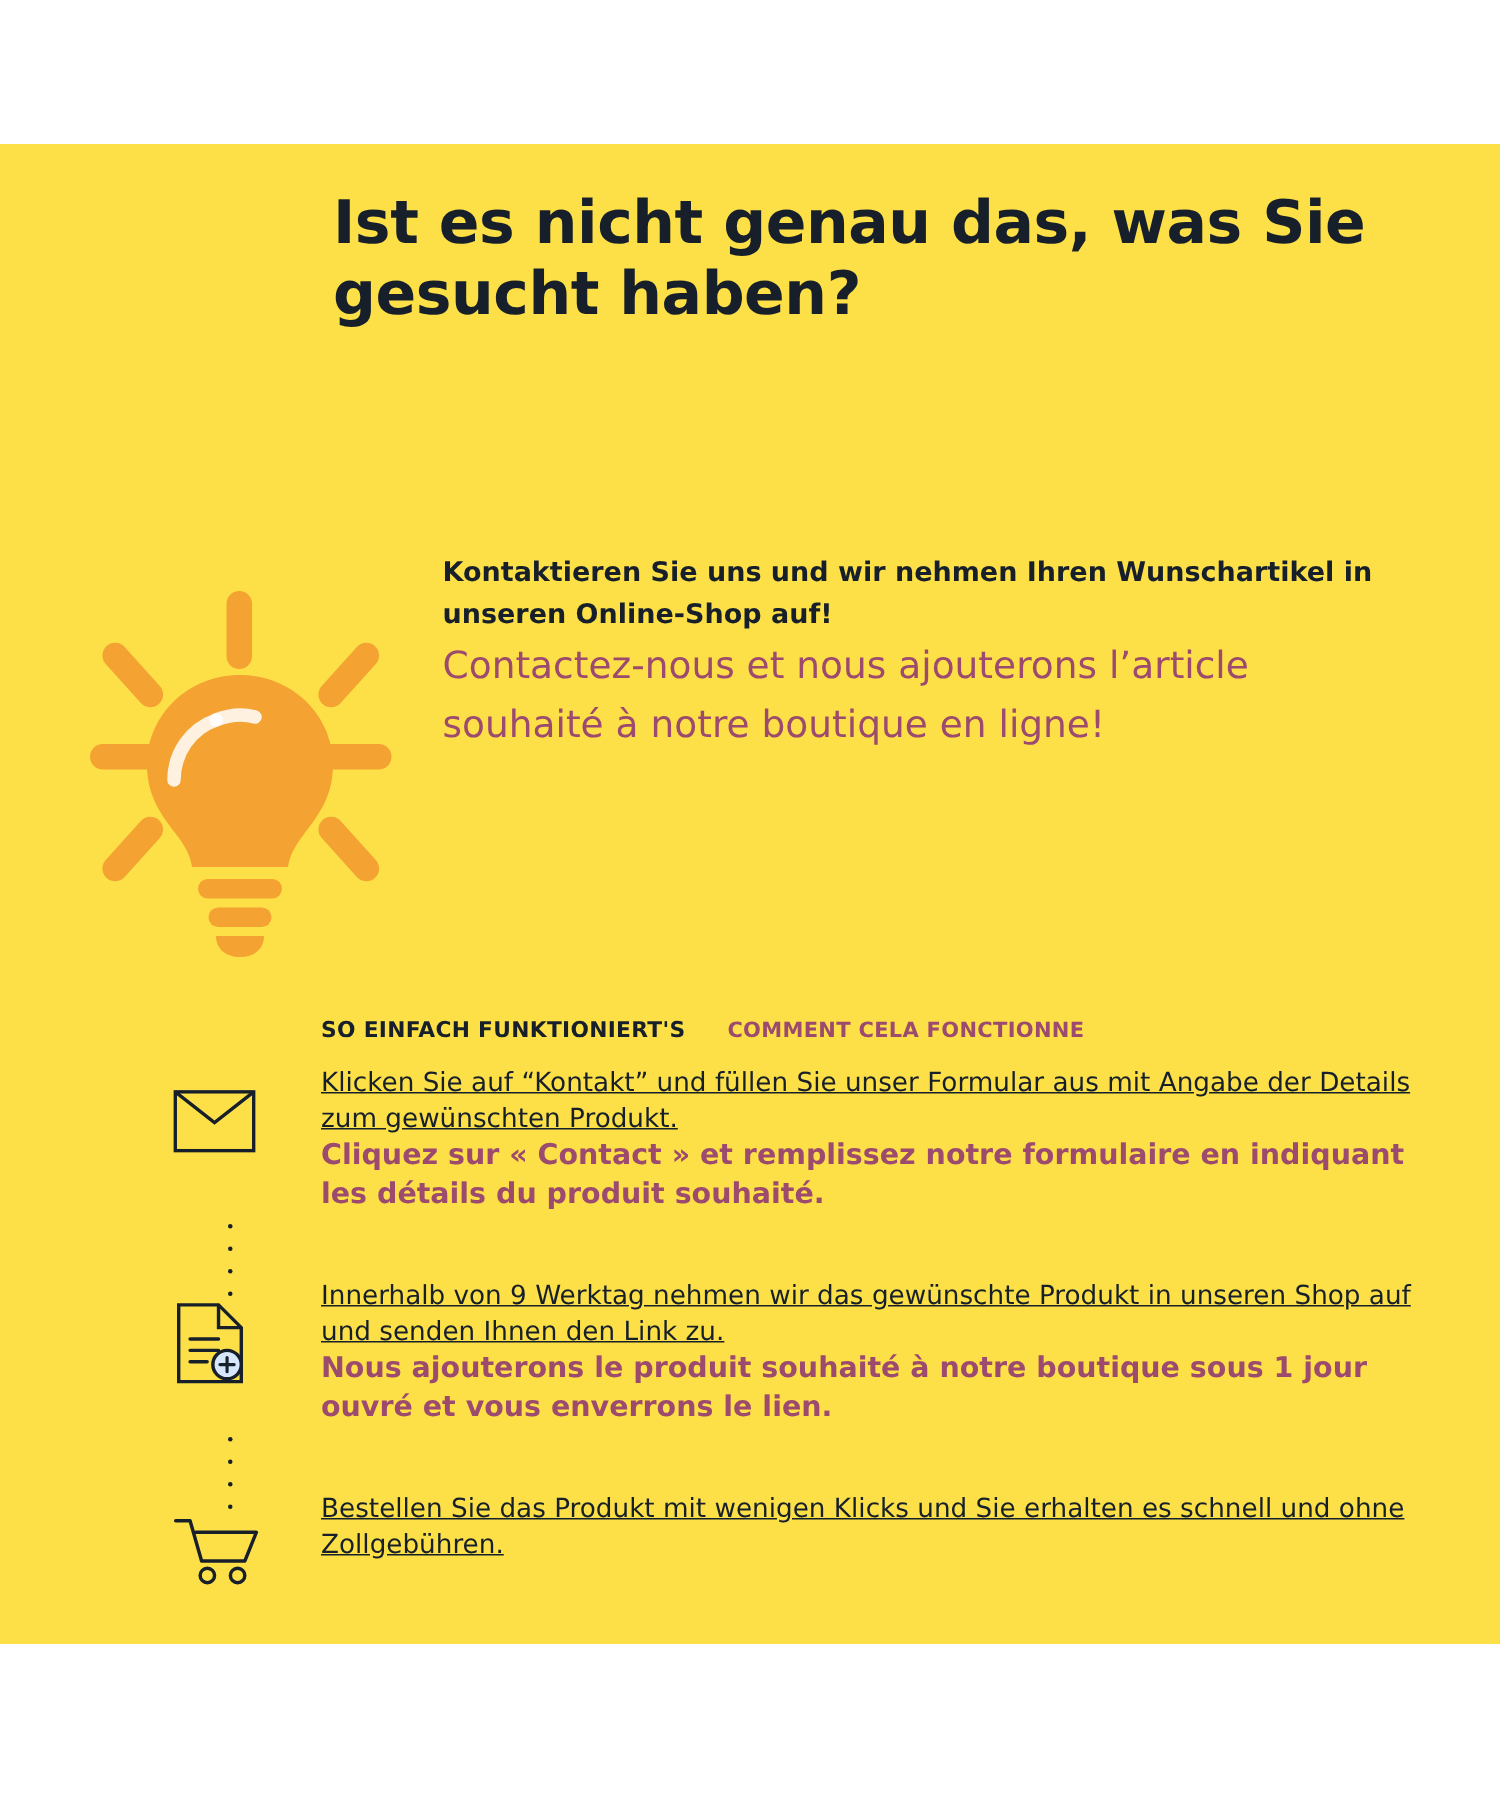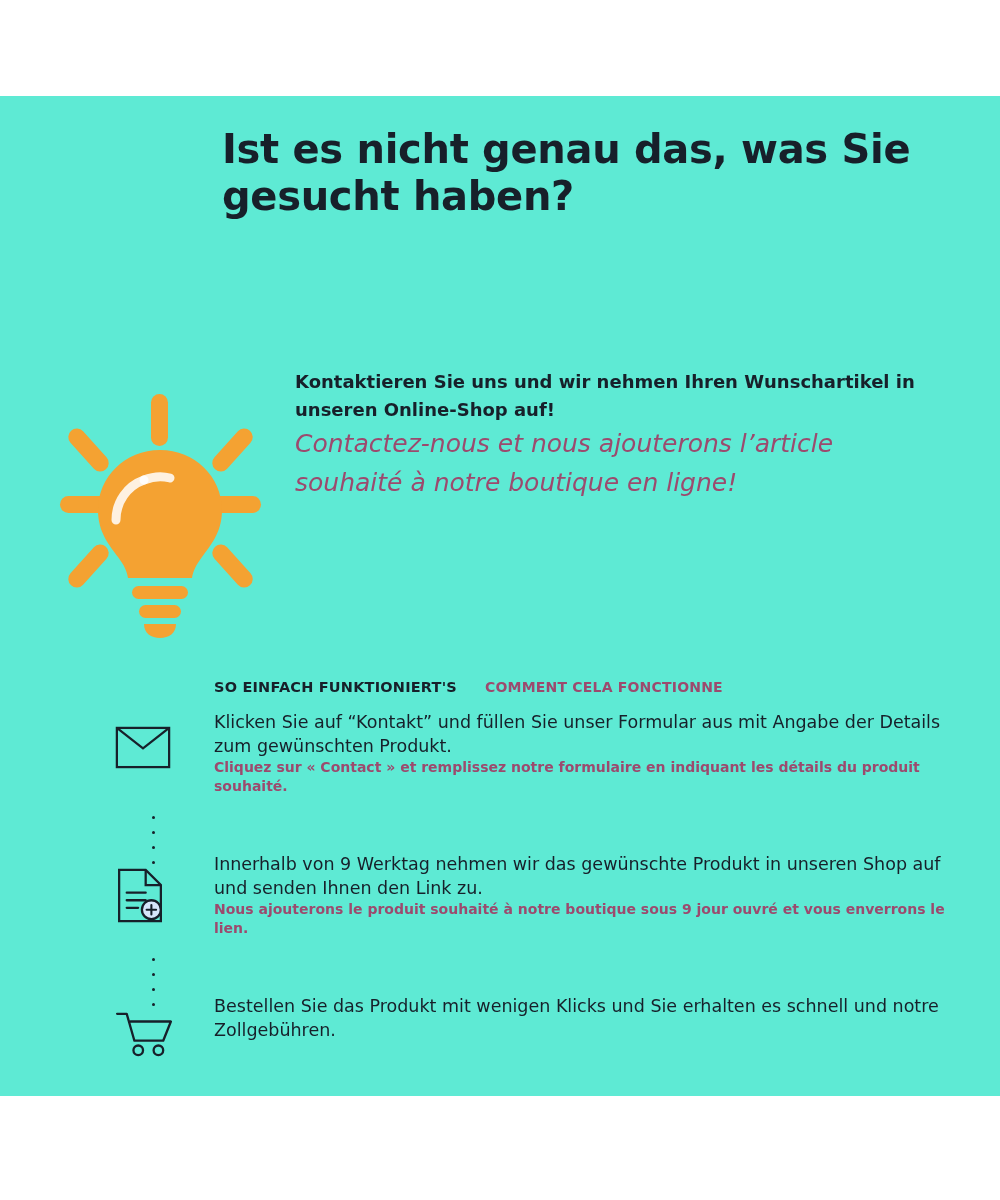--- a/index.html
+++ b/index.html
@@ -13,21 +13,21 @@
     font-family: "DejaVu Sans", "Liberation Sans", sans-serif;
     position: relative;
     overflow: hidden;
   }
   #banner {
     position: absolute;
     left: 0;
     top: 96px;
     width: 1000px;
     height: 1000px;
-    background: #5eead4;
+    background: #fde047;
     box-sizing: border-box;
   }
   
   .headline-wrap {
     position: absolute;
     left: 222px;
     top: 30px;
     width: 700px;
   }
   .headline-de {
@@ -72,21 +72,20 @@
     font-weight: bold;
     color: #17202a;
     margin: 0;
   }
   .intro-fr {
     font-size: 25px;
     line-height: 1.56;
     font-weight: normal;
     color: #9c4a6e;
     margin: 0;
-    font-style: italic;
   }
   
   .steps-header {
     position: absolute;
     left: 214px;
     top: 583px;
     display: flex;
     align-items: baseline;
     gap: 28px;
   }
@@ -121,23 +120,24 @@
   }
   .step-body {
     margin-left: 99px;
     padding-top: 3px;
   }
   .step-de {
     font-size: 17.5px;
     line-height: 1.35;
     color: #17202a;
     margin: 0;
+    text-decoration: underline;
   }
   .step-fr {
-    font-size: 14px;
+    font-size: 19px;
     line-height: 1.35;
     color: #9c4a6e;
     font-weight: bold;
     margin: 0;
   }
   .dots {
     position: absolute;
     left: 36px;
     width: 4px;
     height: 48px;
@@ -236,31 +236,31 @@
         <svg viewBox="0 0 52 58" width="50" height="55" aria-hidden="true">
           <path d="M4 2h28l16 16v38H4z" fill="none" stroke="#17202a" stroke-width="2.4"></path>
           <path d="M32 2v16h16" fill="none" stroke="#17202a" stroke-width="2.4"></path>
           <path d="M12 26h20M12 34h20M12 42h12" fill="none" stroke="#17202a" stroke-width="2.4" stroke-linecap="round"></path>
           <circle cx="38" cy="44" r="10" fill="#d6e6fb" stroke="#17202a" stroke-width="2.4"></circle>
           <path d="M38 39v10M33 44h10" fill="none" stroke="#17202a" stroke-width="2.2" stroke-linecap="round"></path>
         </svg>
       </div>
       <div class="step-body">
         <p class="step-de">Innerhalb von 9 Werktag nehmen wir das gewünschte Produkt in unseren Shop auf und senden Ihnen den Link zu.</p>
-        <p class="step-fr">Nous ajouterons le produit souhaité à notre boutique sous 9 jour ouvré et vous enverrons le lien.</p>
+        <p class="step-fr">Nous ajouterons le produit souhaité à notre boutique sous 1 jour ouvré et vous enverrons le lien.</p>
       </div>
     </div>
 
     <div class="step" style="margin-top:22px;">
       <div class="step-icon">
         <svg viewBox="0 0 60 50" width="58" height="48" aria-hidden="true">
           <path d="M2 4h10l8 28h30l8-20H16" fill="none" stroke="#17202a" stroke-width="2.4" stroke-linecap="round" stroke-linejoin="round"></path>
           <circle cx="24" cy="42" r="5" fill="none" stroke="#17202a" stroke-width="2.4"></circle>
           <circle cx="45" cy="42" r="5" fill="none" stroke="#17202a" stroke-width="2.4"></circle>
         </svg>
       </div>
       <div class="step-body">
-        <p class="step-de">Bestellen Sie das Produkt mit wenigen Klicks und Sie erhalten es schnell und notre Zollgebühren.</p>
+        <p class="step-de">Bestellen Sie das Produkt mit wenigen Klicks und Sie erhalten es schnell und ohne Zollgebühren.</p>
       </div>
     </div>
 
   </div>
 </div>
 
 </body></html>

